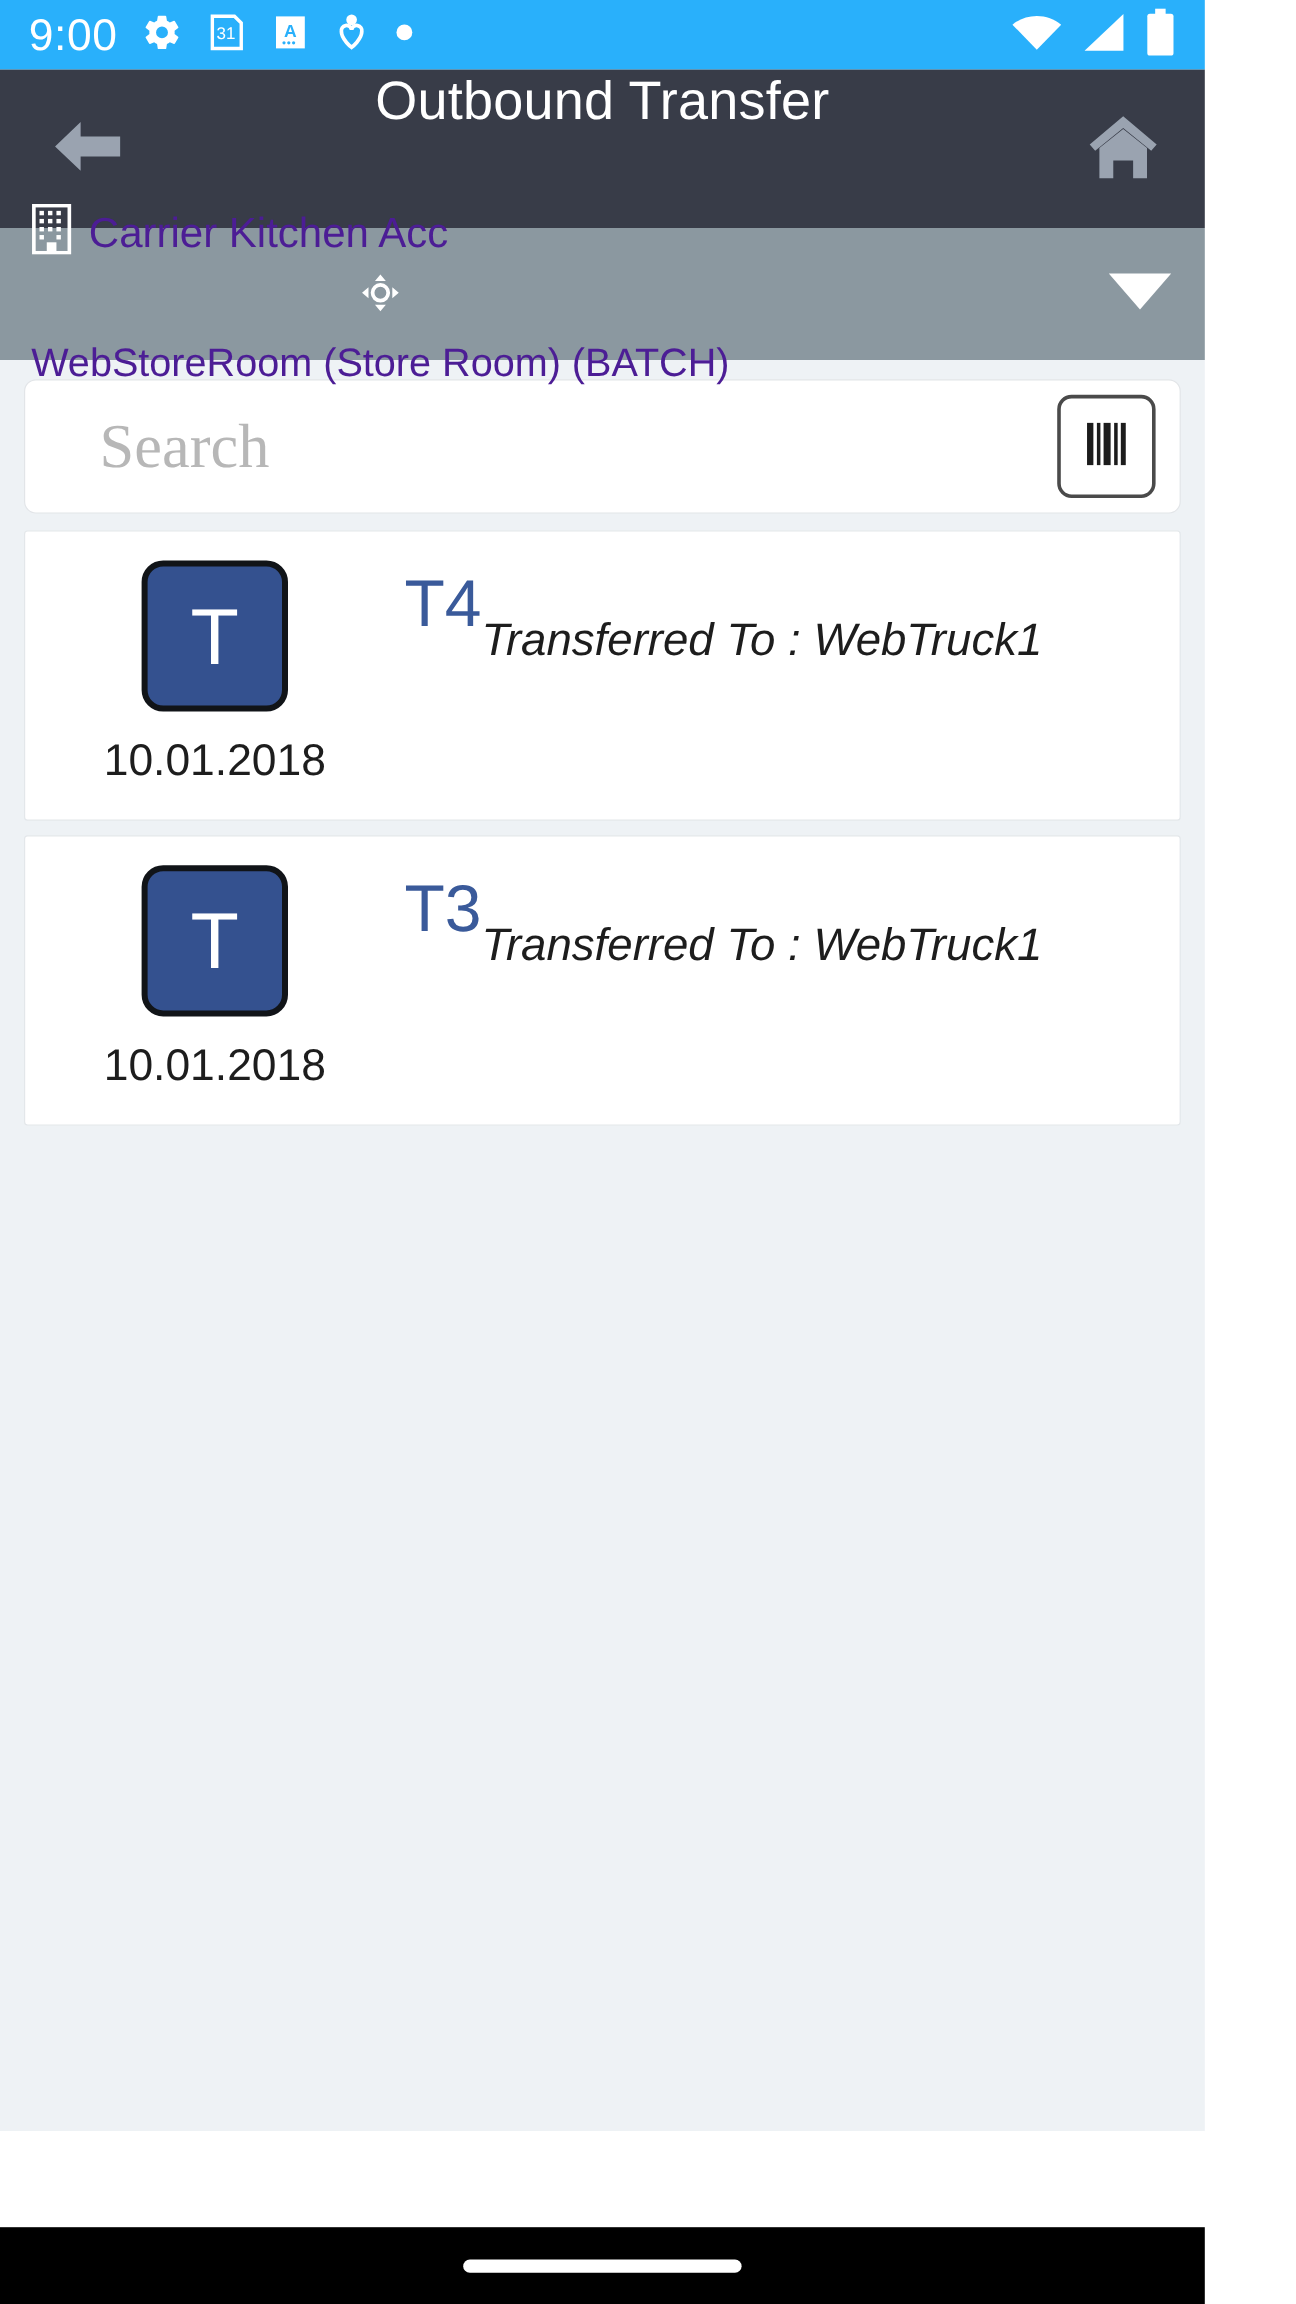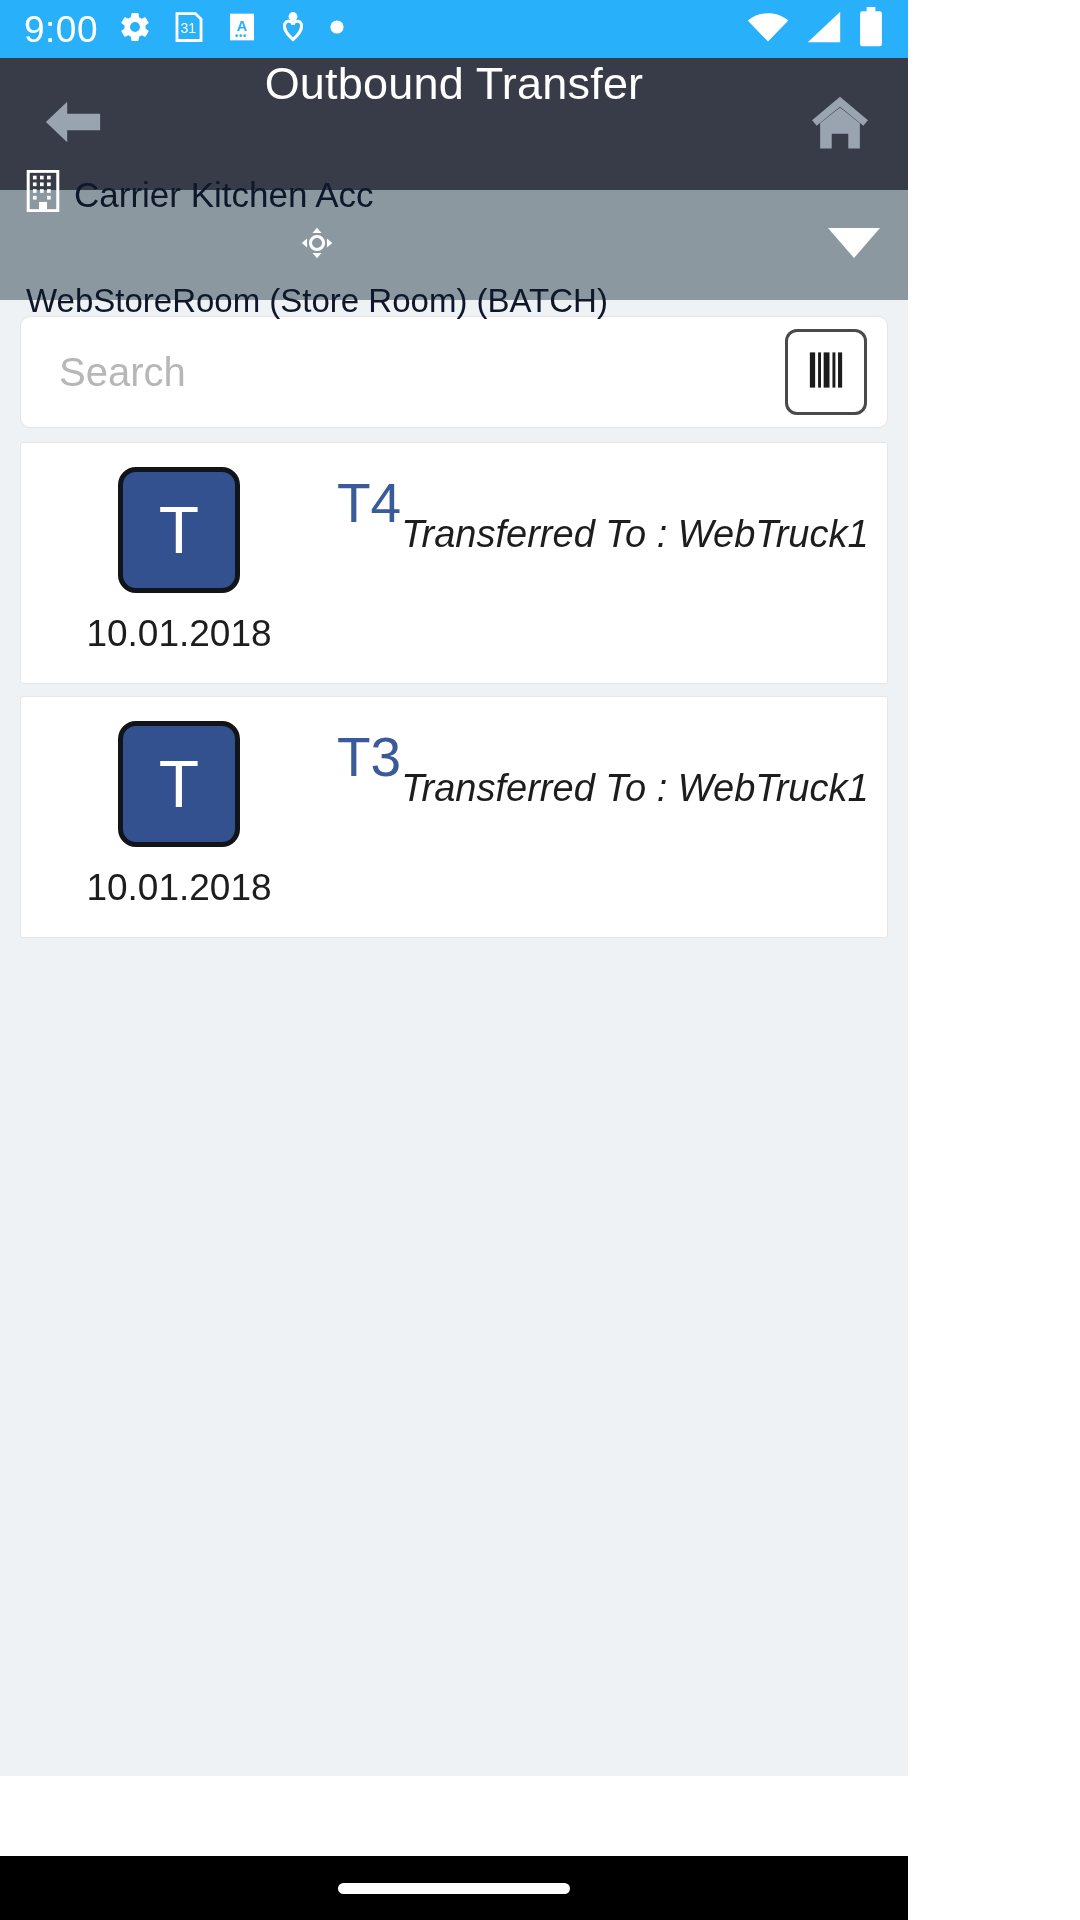--- a/index.html
+++ b/index.html
@@ -2,21 +2,21 @@
 <html><head>
 <meta charset="utf-8">
 <style>
   * { margin:0; padding:0; box-sizing:border-box; }
   html, body {
     width:1080px; height:1920px;
     font-family:"Liberation Sans", sans-serif;
     background:#ffffff;
     overflow:hidden;
   }
-  .screen { width:908px; height:1920px; position:relative; display:flex; flex-direction:column; }
+  .screen { width:1004px; height:1920px; position:relative; display:flex; flex-direction:column; }
 
   
   .statusbar {
     height:58px; background:#29b0fb; flex:0 0 58px;
     display:flex; align-items:center; padding:0 24px; color:#fff;
   }
   .sb-left { display:flex; align-items:center; gap:20px; }
   .sb-clock { font-size:37px; letter-spacing:.5px; line-height:1; font-weight:400; }
   .sb-right { margin-left:auto; display:flex; align-items:center; gap:14px; }
   .ic { display:block; }
@@ -33,36 +33,36 @@
     pointer-events:none;
   }
   .home-btn { margin-left:auto; width:80px; display:flex; align-items:center; justify-content:center; }
 
   
   .contextbar {
     height:110px; flex:0 0 110px; background:#8b98a0;
     display:flex; align-items:center; padding:0 26px; position:relative;
   }
   .ctx-lines { display:flex; flex-direction:column; gap:6px; }
-  .ctx-row { display:flex; align-items:center; gap:14px; color:#0f172a; }
+  .ctx-row { display:flex; align-items:center; gap:14px; color:#4c1d95; }
   .ctx-row-1 { font-size:35px; }
   .ctx-row-2 { font-size:33px;flex-direction:column; }
   .ctx-caret { margin-left:auto; }
 
   
   .content { flex:1 1 auto; background:#eef2f5; display:flex; flex-direction:column; overflow:hidden; }
 
   .searchwrap { padding:16px 20px 10px 20px; }
   .searchbar {
     height:112px; background:#ffffff; border:1px solid #e2e5e8; border-radius:10px;
     display:flex; align-items:center; padding:0 20px 0 38px;
   }
   .search-input {
     flex:1 1 auto; border:none; outline:none; background:transparent;
-    font-family:Liberation Sans, sans-serif; font-size:40px; color:#3a3a3a;
+    font-family:Liberation Serif, serif; font-size:52px; color:#3a3a3a;margin-left:24px;
   }
   .search-input::placeholder { color:#b7b7b7; }
   .scan-btn {
     width:82px; height:86px; border:3px solid #4a4a4a; border-radius:12px;
     background:#fff; display:flex; align-items:center; justify-content:center; gap:6px;
     flex:0 0 82px;
   }
 
   .list { padding:4px 20px 0 20px; display:flex; flex-direction:column; gap:12px; }
   .card {

